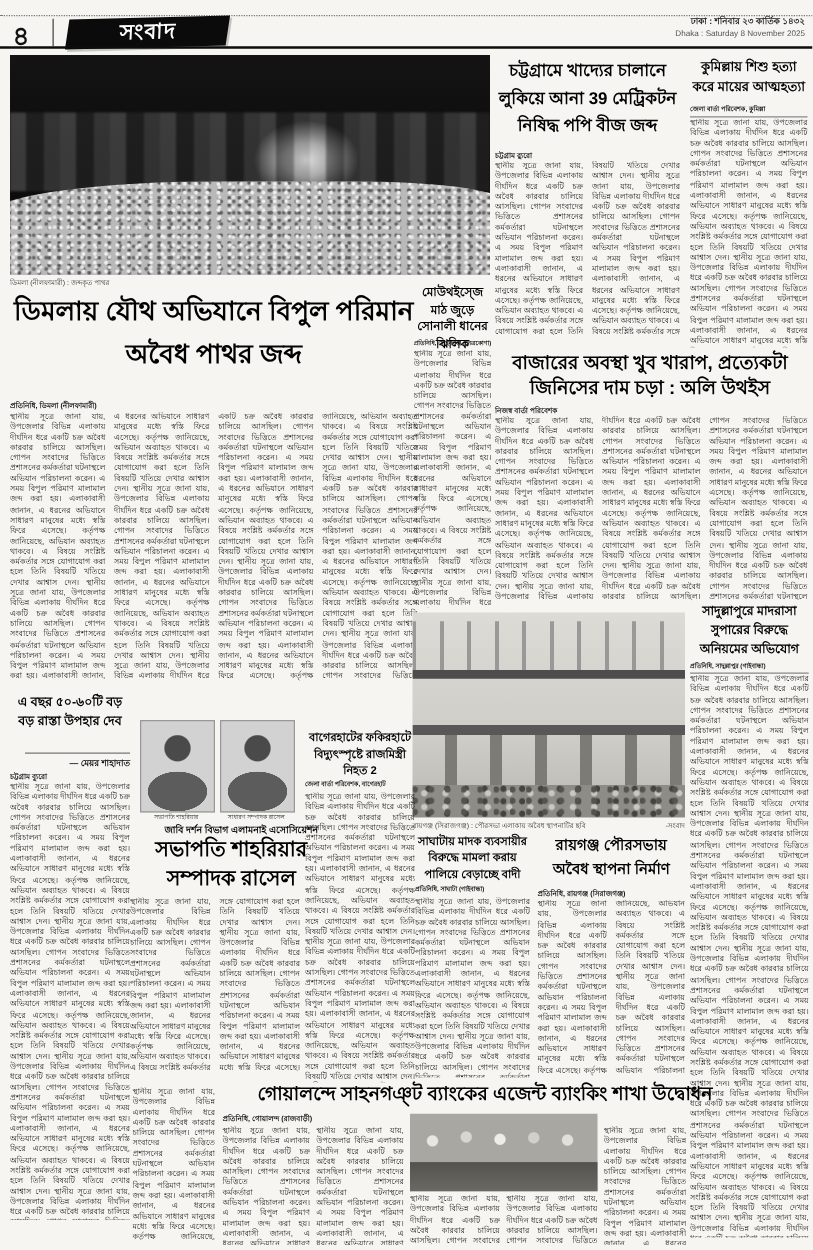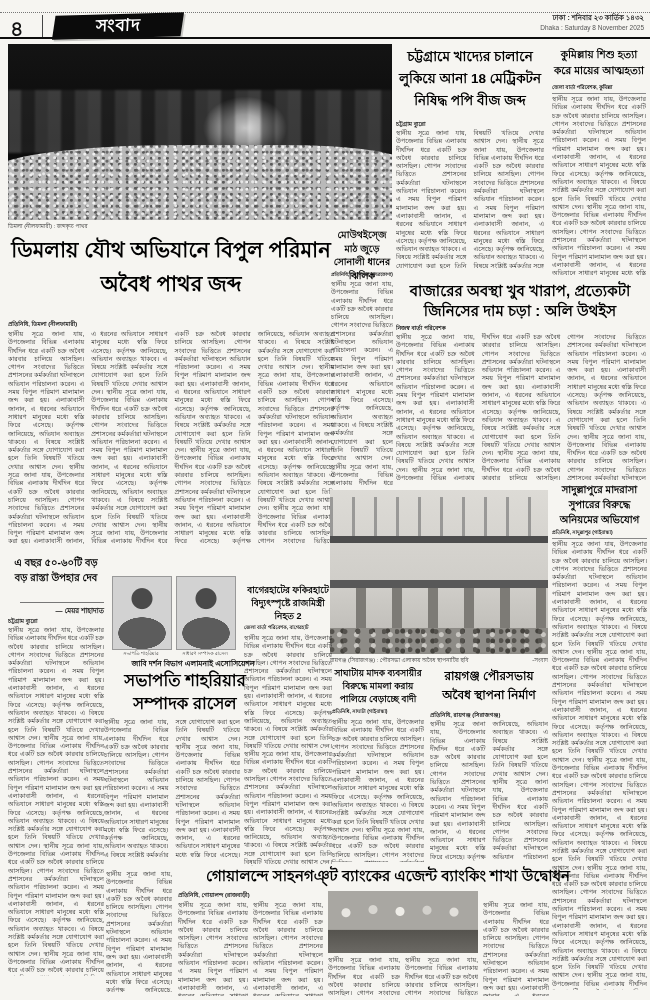--- a/index.html
+++ b/index.html
@@ -90,21 +90,21 @@
 </div>
 <div class="abs caption" style="left:8px;top:222px;width:260px;">ডিমলা (নীলফামারী) : জব্দকৃত পাথর</div>
 <div class="abs hl" style="left:8px;top:233px;width:326px;font-size:21px;line-height:34px;">ডিমলায় যৌথ অভিযানে বিপুল পরিমান অবৈধ পাথর জব্দ</div>
 <div class="abs byline" style="left:8px;top:319px;width:160px;">প্রতিনিধি, ডিমলা (নীলফামারী)</div>
 <div class="abs body-col c4" style="left:8px;top:330px;width:326px;height:221px;">স্থানীয় সূত্রে জানা যায়, উপজেলার বিভিন্ন এলাকায় দীর্ঘদিন ধরে একটি চক্র অবৈধ কারবার চালিয়ে আসছিল। গোপন সংবাদের ভিত্তিতে প্রশাসনের কর্মকর্তারা ঘটনাস্থলে অভিযান পরিচালনা করেন। এ সময় বিপুল পরিমাণ মালামাল জব্দ করা হয়। এলাকাবাসী জানান, এ ধরনের অভিযানে সাধারণ মানুষের মধ্যে স্বস্তি ফিরে এসেছে। কর্তৃপক্ষ জানিয়েছে, অভিযান অব্যাহত থাকবে। এ বিষয়ে সংশ্লিষ্ট কর্মকর্তার সঙ্গে যোগাযোগ করা হলে তিনি বিষয়টি খতিয়ে দেখার আশ্বাস দেন। স্থানীয় সূত্রে জানা যায়, উপজেলার বিভিন্ন এলাকায় দীর্ঘদিন ধরে একটি চক্র অবৈধ কারবার চালিয়ে আসছিল। গোপন সংবাদের ভিত্তিতে প্রশাসনের কর্মকর্তারা ঘটনাস্থলে অভিযান পরিচালনা করেন। এ সময় বিপুল পরিমাণ মালামাল জব্দ করা হয়। এলাকাবাসী জানান, এ ধরনের অভিযানে সাধারণ মানুষের মধ্যে স্বস্তি ফিরে এসেছে। কর্তৃপক্ষ জানিয়েছে, অভিযান অব্যাহত থাকবে। এ বিষয়ে সংশ্লিষ্ট কর্মকর্তার সঙ্গে যোগাযোগ করা হলে তিনি বিষয়টি খতিয়ে দেখার আশ্বাস দেন। স্থানীয় সূত্রে জানা যায়, উপজেলার বিভিন্ন এলাকায় দীর্ঘদিন ধরে একটি চক্র অবৈধ কারবার চালিয়ে আসছিল। গোপন সংবাদের ভিত্তিতে প্রশাসনের কর্মকর্তারা ঘটনাস্থলে অভিযান পরিচালনা করেন। এ সময় বিপুল পরিমাণ মালামাল জব্দ করা হয়। এলাকাবাসী জানান, এ ধরনের অভিযানে সাধারণ মানুষের মধ্যে স্বস্তি ফিরে এসেছে। কর্তৃপক্ষ জানিয়েছে, অভিযান অব্যাহত থাকবে। এ বিষয়ে সংশ্লিষ্ট কর্মকর্তার সঙ্গে যোগাযোগ করা হলে তিনি বিষয়টি খতিয়ে দেখার আশ্বাস দেন। স্থানীয় সূত্রে জানা যায়, উপজেলার বিভিন্ন এলাকায় দীর্ঘদিন ধরে একটি চক্র অবৈধ কারবার চালিয়ে আসছিল। গোপন সংবাদের ভিত্তিতে প্রশাসনের কর্মকর্তারা ঘটনাস্থলে অভিযান পরিচালনা করেন। এ সময় বিপুল পরিমাণ মালামাল জব্দ করা হয়। এলাকাবাসী জানান, এ ধরনের অভিযানে সাধারণ মানুষের মধ্যে স্বস্তি ফিরে এসেছে। কর্তৃপক্ষ জানিয়েছে, অভিযান অব্যাহত থাকবে। এ বিষয়ে সংশ্লিষ্ট কর্মকর্তার সঙ্গে যোগাযোগ করা হলে তিনি বিষয়টি খতিয়ে দেখার আশ্বাস দেন। স্থানীয় সূত্রে জানা যায়, উপজেলার বিভিন্ন এলাকায় দীর্ঘদিন ধরে একটি চক্র অবৈধ কারবার চালিয়ে আসছিল। গোপন সংবাদের ভিত্তিতে প্রশাসনের কর্মকর্তারা ঘটনাস্থলে অভিযান পরিচালনা করেন। এ সময় বিপুল পরিমাণ মালামাল জব্দ করা হয়। এলাকাবাসী জানান, এ ধরনের অভিযানে সাধারণ মানুষের মধ্যে স্বস্তি ফিরে এসেছে। কর্তৃপক্ষ জানিয়েছে, অভিযান অব্যাহত থাকবে। এ বিষয়ে সংশ্লিষ্ট কর্মকর্তার সঙ্গে যোগাযোগ করা হলে তিনি বিষয়টি খতিয়ে দেখার আশ্বাস দেন। স্থানীয় সূত্রে জানা যায়, উপজেলার বিভিন্ন এলাকায় দীর্ঘদিন ধরে একটি চক্র অবৈধ কারবার চালিয়ে আসছিল। গোপন সংবাদের ভিত্তিতে প্রশাসনের কর্মকর্তারা ঘটনাস্থলে অভিযান পরিচালনা করেন। এ সময় বিপুল পরিমাণ মালামাল জব্দ করা হয়। এলাকাবাসী জানান, এ ধরনের অভিযানে সাধারণ মানুষের মধ্যে স্বস্তি ফিরে এসেছে। কর্তৃপক্ষ জানিয়েছে, অভিযান অব্যাহত থাকবে। এ বিষয়ে সংশ্লিষ্ট কর্মকর্তার সঙ্গে যোগাযোগ করা হলে তিনি বিষয়টি খতিয়ে দেখার আশ্বাস দেন। স্থানীয় সূত্রে জানা যায়, উপজেলার বিভিন্ন এলাকায় দীর্ঘদিন ধরে একটি চক্র অবৈধ কারবার চালিয়ে আসছিল। গোপন সংবাদের ভিত্তিতে প্রশাসনের কর্মকর্তারা ঘটনাস্থলে অভিযান পরিচালনা করেন। এ সময় বিপুল পরিমাণ মালামাল জব্দ করা হয়। এলাকাবাসী জানান, এ ধরনের অভিযানে সাধারণ মানুষের মধ্যে স্বস্তি ফিরে এসেছে। কর্তৃপক্ষ জানিয়েছে, অভিযান অব্যাহত থাকবে। এ বিষয়ে সংশ্লিষ্ট কর্মকর্তার সঙ্গে যোগাযোগ করা হলে তিনি বিষয়টি খতিয়ে দেখার আশ্বাস দেন। স্থানীয় সূত্রে জানা যায়, উপজেলার বিভিন্ন এলাকায় দীর্ঘদিন ধরে একটি চক্র অবৈধ কারবার চালিয়ে আসছিল। গোপন সংবাদের ভিত্তিতে প্রশাসনের কর্মকর্তারা ঘটনাস্থলে অভিযান পরিচালনা করেন। এ সময় বিপুল পরিমাণ মালামাল জব্দ করা হয়। এলাকাবাসী জানান, এ ধরনের অভিযানে সাধারণ মানুষের মধ্যে স্বস্তি ফিরে এসেছে। কর্তৃপক্ষ জানিয়েছে, অভিযান অব্যাহত থাকবে। এ বিষয়ে সংশ্লিষ্ট কর্মকর্তার সঙ্গে যোগাযোগ করা হলে তিনি বিষয়টি খতিয়ে দেখার আশ্বাস দেন। স্থানীয় সূত্রে জানা যায়, উপজেলার বিভিন্ন এলাকায় দীর্ঘদিন ধরে একটি চক্র অবৈধ কারবার চালিয়ে আসছিল। গোপন সংবাদের ভিত্তিতে প্রশাসনের কর্মকর্তারা ঘটনাস্থলে অভিযান পরিচালনা করেন। এ সময় বিপুল পরিমাণ মালামাল জব্দ করা হয়। এলাকাবাসী জানান, এ ধরনের অভিযানে সাধারণ মানুষের মধ্যে স্বস্তি ফিরে এসেছে। কর্তৃপক্ষ জানিয়েছে, অভিযান অব্যাহত থাকবে। এ বিষয়ে সংশ্লিষ্ট কর্মকর্তার সঙ্গে যোগাযোগ করা হলে তিনি বিষয়টি খতিয়ে দেখার আশ্বাস দেন। স্থানীয় সূত্রে জানা যায়, উপজেলার বিভিন্ন এলাকায় দীর্ঘদিন ধরে একটি চক্র অবৈধ কারবার চালিয়ে আসছিল। গোপন সংবাদের ভিত্তিতে প্রশাসনের কর্মকর্তারা ঘটনাস্থলে অভিযান পরিচালনা করেন। এ সময় বিপুল পরিমাণ মালামাল জব্দ করা হয়। এলাকাবাসী জানান, এ ধরনের অভিযানে সাধারণ মানুষের মধ্যে স্বস্তি ফিরে এসেছে। কর্তৃপক্ষ জানিয়েছে, অভিযান অব্যাহত থাকবে। এ বিষয়ে সংশ্লিষ্ট কর্মকর্তার সঙ্গে যোগাযোগ করা হলে তিনি বিষয়টি খতিয়ে দেখার আশ্বাস দেন। স্থানীয় সূত্রে জানা যায়, উপজেলার বিভিন্ন এলাকায় দীর্ঘদিন ধরে একটি চক্র অবৈধ কারবার চালিয়ে আসছিল। গোপন সংবাদের ভিত্তিতে প্রশাসনের কর্মকর্তারা ঘটনাস্থলে অভিযান পরিচালনা করেন। এ সময় বিপুল পরিমাণ মালামাল জব্দ করা হয়। এলাকাবাসী জানান, এ ধরনের অভিযানে সাধারণ মানুষের মধ্যে স্বস্তি ফিরে এসেছে। কর্তৃপক্ষ জানিয়েছে, অভিযান অব্যাহত থাকবে। এ বিষয়ে সংশ্লিষ্ট কর্মকর্তার সঙ্গে যোগাযোগ করা হলে তিনি বিষয়টি খতিয়ে দেখার আশ্বাস দেন। স্থানীয় সূত্রে জানা যায়, উপজেলার বিভিন্ন এলাকায় দীর্ঘদিন ধরে একটি চক্র অবৈধ কারবার চালিয়ে আসছিল। গোপন সংবাদের ভিত্তিতে প্রশাসনের কর্মকর্তারা ঘটনাস্থলে অভিযান পরিচালনা করেন। এ সময় বিপুল পরিমাণ মালামাল জব্দ করা হয়। এলাকাবাসী জানান, এ ধরনের অভিযানে সাধারণ মানুষের মধ্যে স্বস্তি ফিরে এসেছে। কর্তৃপক্ষ জানিয়েছে, অভিযান অব্যাহত থাকবে। এ বিষয়ে সংশ্লিষ্ট কর্মকর্তার সঙ্গে যোগাযোগ করা হলে তিনি বিষয়টি খতিয়ে দেখার আশ্বাস দেন। </div>
 
 <div class="abs hl" style="left:331px;top:228px;width:62px;font-size:9.5px;line-height:13.5px;">মোউথইস্জে মাঠ জুড়ে সোনালী ধানের ঝিলিক</div>
 <div class="abs byline" style="left:331px;top:271px;width:62px;font-size:4.8px;">প্রতিনিধি, মোহনগঞ্জ (নেত্রকোণা)</div>
 <div class="abs body-col" style="left:331px;top:280px;width:62px;height:206px;">স্থানীয় সূত্রে জানা যায়, উপজেলার বিভিন্ন এলাকায় দীর্ঘদিন ধরে একটি চক্র অবৈধ কারবার চালিয়ে আসছিল। গোপন সংবাদের ভিত্তিতে প্রশাসনের কর্মকর্তারা ঘটনাস্থলে অভিযান পরিচালনা করেন। এ সময় বিপুল পরিমাণ মালামাল জব্দ করা হয়। এলাকাবাসী জানান, এ ধরনের অভিযানে সাধারণ মানুষের মধ্যে স্বস্তি ফিরে এসেছে। কর্তৃপক্ষ জানিয়েছে, অভিযান অব্যাহত থাকবে। এ বিষয়ে সংশ্লিষ্ট কর্মকর্তার সঙ্গে যোগাযোগ করা হলে তিনি বিষয়টি খতিয়ে দেখার আশ্বাস দেন। স্থানীয় সূত্রে জানা যায়, উপজেলার বিভিন্ন এলাকায় দীর্ঘদিন ধরে একটি চক্র অবৈধ কারবার চালিয়ে আসছিল। গোপন সংবাদের ভিত্তিতে প্রশাসনের কর্মকর্তারা ঘটনাস্থলে অভিযান পরিচালনা করেন। এ সময় বিপুল পরিমাণ মালামাল জব্দ করা হয়। এলাকাবাসী জানান, এ ধরনের অভিযানে সাধারণ মানুষের মধ্যে স্বস্তি ফিরে এসেছে। কর্তৃপক্ষ জানিয়েছে, অভিযান অব্যাহত থাকবে। এ বিষয়ে সংশ্লিষ্ট কর্মকর্তার সঙ্গে যোগাযোগ করা হলে তিনি বিষয়টি খতিয়ে দেখার আশ্বাস দেন। স্থানীয় সূত্রে জানা যায়, উপজেলার বিভিন্ন এলাকায় দীর্ঘদিন ধরে একটি চক্র অবৈধ কারবার চালিয়ে আসছিল। গোপন সংবাদের ভিত্তিতে প্রশাসনের কর্মকর্তারা ঘটনাস্থলে অভিযান পরিচালনা করেন। এ সময় বিপুল পরিমাণ মালামাল জব্দ করা হয়। এলাকাবাসী জানান, এ ধরনের অভিযানে সাধারণ মানুষের মধ্যে স্বস্তি ফিরে এসেছে। কর্তৃপক্ষ জানিয়েছে, অভিযান অব্যাহত থাকবে। এ বিষয়ে সংশ্লিষ্ট কর্মকর্তার সঙ্গে যোগাযোগ করা হলে তিনি বিষয়টি খতিয়ে দেখার আশ্বাস দেন। স্থানীয় সূত্রে জানা যায়, উপজেলার বিভিন্ন এলাকায় দীর্ঘদিন ধরে একটি চক্র অবৈধ কারবার চালিয়ে আসছিল। গোপন সংবাদের ভিত্তিতে প্রশাসনের কর্মকর্তারা ঘটনাস্থলে অভিযান পরিচালনা করেন। এ সময় বিপুল পরিমাণ মালামাল জব্দ করা হয়। এলাকাবাসী জানান, এ ধরনের অভিযানে সাধারণ মানুষের মধ্যে স্বস্তি ফিরে এসেছে। কর্তৃপক্ষ জানিয়েছে, অভিযান অব্যাহত থাকবে। এ বিষয়ে সংশ্লিষ্ট কর্মকর্তার সঙ্গে যোগাযোগ করা হলে তিনি বিষয়টি খতিয়ে দেখার আশ্বাস দেন। স্থানীয় সূত্রে জানা যায়, উপজেলার বিভিন্ন এলাকায় দীর্ঘদিন ধরে একটি চক্র অবৈধ কারবার চালিয়ে আসছিল। গোপন সংবাদের ভিত্তিতে প্রশাসনের কর্মকর্তারা ঘটনাস্থলে অভিযান পরিচালনা করেন। এ সময় বিপুল পরিমাণ মালামাল জব্দ করা হয়। এলাকাবাসী জানান, এ ধরনের অভিযানে সাধারণ মানুষের মধ্যে স্বস্তি ফিরে এসেছে। কর্তৃপক্ষ জানিয়েছে, অভিযান অব্যাহত থাকবে। এ বিষয়ে সংশ্লিষ্ট কর্মকর্তার সঙ্গে যোগাযোগ করা হলে তিনি বিষয়টি খতিয়ে দেখার আশ্বাস দেন। স্থানীয় সূত্রে জানা যায়, উপজেলার বিভিন্ন এলাকায় দীর্ঘদিন ধরে একটি চক্র অবৈধ কারবার চালিয়ে আসছিল। গোপন সংবাদের ভিত্তিতে প্রশাসনের কর্মকর্তারা ঘটনাস্থলে অভিযান পরিচালনা করেন। এ সময় বিপুল পরিমাণ মালামাল জব্দ করা হয়। এলাকাবাসী জানান, এ ধরনের অভিযানে সাধারণ মানুষের মধ্যে স্বস্তি ফিরে এসেছে। কর্তৃপক্ষ জানিয়েছে, অভিযান অব্যাহত থাকবে। এ বিষয়ে সংশ্লিষ্ট কর্মকর্তার সঙ্গে যোগাযোগ করা হলে তিনি বিষয়টি খতিয়ে দেখার আশ্বাস দেন। স্থানীয় সূত্রে জানা যায়, উপজেলার বিভিন্ন এলাকায় দীর্ঘদিন ধরে একটি চক্র অবৈধ কারবার চালিয়ে আসছিল। গোপন সংবাদের ভিত্তিতে প্রশাসনের কর্মকর্তারা ঘটনাস্থলে অভিযান পরিচালনা করেন। এ সময় বিপুল পরিমাণ মালামাল জব্দ করা হয়। এলাকাবাসী জানান, এ ধরনের অভিযানে সাধারণ মানুষের মধ্যে স্বস্তি ফিরে এসেছে। কর্তৃপক্ষ জানিয়েছে, অভিযান অব্যাহত থাকবে। এ বিষয়ে সংশ্লিষ্ট কর্মকর্তার সঙ্গে যোগাযোগ করা হলে তিনি বিষয়টি খতিয়ে দেখার আশ্বাস দেন। স্থানীয় সূত্রে জানা যায়, উপজেলার বিভিন্ন এলাকায় দীর্ঘদিন ধরে একটি চক্র অবৈধ কারবার চালিয়ে আসছিল। গোপন সংবাদের ভিত্তিতে প্রশাসনের কর্মকর্তারা ঘটনাস্থলে অভিযান পরিচালনা করেন। এ সময় বিপুল পরিমাণ মালামাল জব্দ করা হয়। এলাকাবাসী জানান, এ ধরনের অভিযানে সাধারণ মানুষের মধ্যে স্বস্তি ফিরে এসেছে। কর্তৃপক্ষ জানিয়েছে, অভিযান অব্যাহত থাকবে। এ বিষয়ে সংশ্লিষ্ট কর্মকর্তার সঙ্গে যোগাযোগ করা হলে তিনি বিষয়টি খতিয়ে দেখার আশ্বাস দেন। স্থানীয় সূত্রে জানা যায়, উপজেলার বিভিন্ন এলাকায় দীর্ঘদিন ধরে একটি চক্র অবৈধ কারবার চালিয়ে আসছিল। গোপন সংবাদের ভিত্তিতে প্রশাসনের কর্মকর্তারা ঘটনাস্থলে অভিযান পরিচালনা করেন। এ সময় বিপুল পরিমাণ মালামাল জব্দ করা হয়। এলাকাবাসী জানান, এ ধরনের অভিযানে সাধারণ মানুষের মধ্যে স্বস্তি ফিরে এসেছে। কর্তৃপক্ষ জানিয়েছে, অভিযান অব্যাহত থাকবে। এ বিষয়ে সংশ্লিষ্ট কর্মকর্তার সঙ্গে যোগাযোগ করা হলে তিনি বিষয়টি খতিয়ে দেখার আশ্বাস দেন। স্থানীয় সূত্রে জানা যায়, উপজেলার বিভিন্ন এলাকায় দীর্ঘদিন ধরে একটি চক্র অবৈধ কারবার চালিয়ে আসছিল। গোপন সংবাদের ভিত্তিতে প্রশাসনের কর্মকর্তারা ঘটনাস্থলে অভিযান পরিচালনা করেন। এ সময় বিপুল পরিমাণ মালামাল জব্দ করা হয়। এলাকাবাসী জানান, এ ধরনের অভিযানে সাধারণ মানুষের মধ্যে স্বস্তি ফিরে এসেছে। কর্তৃপক্ষ জানিয়েছে, অভিযান অব্যাহত থাকবে। এ বিষয়ে সংশ্লিষ্ট কর্মকর্তার সঙ্গে যোগাযোগ করা হলে তিনি বিষয়টি খতিয়ে দেখার আশ্বাস দেন। স্থানীয় সূত্রে জানা যায়, উপজেলার বিভিন্ন এলাকায় দীর্ঘদিন ধরে একটি চক্র অবৈধ কারবার চালিয়ে আসছিল। গোপন সংবাদের ভিত্তিতে প্রশাসনের কর্মকর্তারা ঘটনাস্থলে অভিযান পরিচালনা করেন। এ সময় বিপুল পরিমাণ মালামাল জব্দ করা হয়। এলাকাবাসী জানান, এ ধরনের অভিযানে সাধারণ মানুষের মধ্যে স্বস্তি ফিরে এসেছে। কর্তৃপক্ষ জানিয়েছে, অভিযান অব্যাহত থাকবে। এ বিষয়ে সংশ্লিষ্ট কর্মকর্তার সঙ্গে যোগাযোগ করা হলে তিনি বিষয়টি খতিয়ে দেখার আশ্বাস দেন। স্থানীয় সূত্রে জানা যায়, উপজেলার বিভিন্ন এলাকায় দীর্ঘদিন ধরে একটি চক্র অবৈধ কারবার চালিয়ে আসছিল। গোপন সংবাদের ভিত্তিতে প্রশাসনের কর্মকর্তারা ঘটনাস্থলে অভিযান পরিচালনা করেন। এ সময় বিপুল পরিমাণ মালামাল জব্দ করা হয়। এলাকাবাসী জানান, এ ধরনের অভিযানে সাধারণ মানুষের মধ্যে স্বস্তি ফিরে এসেছে। কর্তৃপক্ষ জানিয়েছে, অভিযান অব্যাহত থাকবে। এ বিষয়ে সংশ্লিষ্ট কর্মকর্তার সঙ্গে যোগাযোগ করা হলে তিনি বিষয়টি খতিয়ে দেখার আশ্বাস দেন। </div>
 
-<div class="abs hl" style="left:396px;top:46px;width:148px;font-size:13.5px;line-height:22px;">চট্টগ্রামে খাদ্যের চালানে লুকিয়ে আনা 18 মেট্রিকটন নিষিদ্ধ পপি বীজ জব্দ</div>
+<div class="abs hl" style="left:396px;top:46px;width:148px;font-size:13.5px;line-height:22px;">চট্টগ্রামে খাদ্যের চালানে লুকিয়ে আনা 39 মেট্রিকটন নিষিদ্ধ পপি বীজ জব্দ</div>
 <div class="abs byline" style="left:396px;top:119px;width:148px;">চট্টগ্রাম ব্যুরো</div>
 <div class="abs body-col c2" style="left:396px;top:129px;width:148px;height:149px;">স্থানীয় সূত্রে জানা যায়, উপজেলার বিভিন্ন এলাকায় দীর্ঘদিন ধরে একটি চক্র অবৈধ কারবার চালিয়ে আসছিল। গোপন সংবাদের ভিত্তিতে প্রশাসনের কর্মকর্তারা ঘটনাস্থলে অভিযান পরিচালনা করেন। এ সময় বিপুল পরিমাণ মালামাল জব্দ করা হয়। এলাকাবাসী জানান, এ ধরনের অভিযানে সাধারণ মানুষের মধ্যে স্বস্তি ফিরে এসেছে। কর্তৃপক্ষ জানিয়েছে, অভিযান অব্যাহত থাকবে। এ বিষয়ে সংশ্লিষ্ট কর্মকর্তার সঙ্গে যোগাযোগ করা হলে তিনি বিষয়টি খতিয়ে দেখার আশ্বাস দেন। স্থানীয় সূত্রে জানা যায়, উপজেলার বিভিন্ন এলাকায় দীর্ঘদিন ধরে একটি চক্র অবৈধ কারবার চালিয়ে আসছিল। গোপন সংবাদের ভিত্তিতে প্রশাসনের কর্মকর্তারা ঘটনাস্থলে অভিযান পরিচালনা করেন। এ সময় বিপুল পরিমাণ মালামাল জব্দ করা হয়। এলাকাবাসী জানান, এ ধরনের অভিযানে সাধারণ মানুষের মধ্যে স্বস্তি ফিরে এসেছে। কর্তৃপক্ষ জানিয়েছে, অভিযান অব্যাহত থাকবে। এ বিষয়ে সংশ্লিষ্ট কর্মকর্তার সঙ্গে যোগাযোগ করা হলে তিনি বিষয়টি খতিয়ে দেখার আশ্বাস দেন। স্থানীয় সূত্রে জানা যায়, উপজেলার বিভিন্ন এলাকায় দীর্ঘদিন ধরে একটি চক্র অবৈধ কারবার চালিয়ে আসছিল। গোপন সংবাদের ভিত্তিতে প্রশাসনের কর্মকর্তারা ঘটনাস্থলে অভিযান পরিচালনা করেন। এ সময় বিপুল পরিমাণ মালামাল জব্দ করা হয়। এলাকাবাসী জানান, এ ধরনের অভিযানে সাধারণ মানুষের মধ্যে স্বস্তি ফিরে এসেছে। কর্তৃপক্ষ জানিয়েছে, অভিযান অব্যাহত থাকবে। এ বিষয়ে সংশ্লিষ্ট কর্মকর্তার সঙ্গে যোগাযোগ করা হলে তিনি বিষয়টি খতিয়ে দেখার আশ্বাস দেন। স্থানীয় সূত্রে জানা যায়, উপজেলার বিভিন্ন এলাকায় দীর্ঘদিন ধরে একটি চক্র অবৈধ কারবার চালিয়ে আসছিল। গোপন সংবাদের ভিত্তিতে প্রশাসনের কর্মকর্তারা ঘটনাস্থলে অভিযান পরিচালনা করেন। এ সময় বিপুল পরিমাণ মালামাল জব্দ করা হয়। এলাকাবাসী জানান, এ ধরনের অভিযানে সাধারণ মানুষের মধ্যে স্বস্তি ফিরে এসেছে। কর্তৃপক্ষ জানিয়েছে, অভিযান অব্যাহত থাকবে। এ বিষয়ে সংশ্লিষ্ট কর্মকর্তার সঙ্গে যোগাযোগ করা হলে তিনি বিষয়টি খতিয়ে দেখার আশ্বাস দেন। স্থানীয় সূত্রে জানা যায়, উপজেলার বিভিন্ন এলাকায় দীর্ঘদিন ধরে একটি চক্র অবৈধ কারবার চালিয়ে আসছিল। গোপন সংবাদের ভিত্তিতে প্রশাসনের কর্মকর্তারা ঘটনাস্থলে অভিযান পরিচালনা করেন। এ সময় বিপুল পরিমাণ মালামাল জব্দ করা হয়। এলাকাবাসী জানান, এ ধরনের অভিযানে সাধারণ মানুষের মধ্যে স্বস্তি ফিরে এসেছে। কর্তৃপক্ষ জানিয়েছে, অভিযান অব্যাহত থাকবে। এ বিষয়ে সংশ্লিষ্ট কর্মকর্তার সঙ্গে যোগাযোগ করা হলে তিনি বিষয়টি খতিয়ে দেখার আশ্বাস দেন। স্থানীয় সূত্রে জানা যায়, উপজেলার বিভিন্ন এলাকায় দীর্ঘদিন ধরে একটি চক্র অবৈধ কারবার চালিয়ে আসছিল। গোপন সংবাদের ভিত্তিতে প্রশাসনের কর্মকর্তারা ঘটনাস্থলে অভিযান পরিচালনা করেন। এ সময় বিপুল পরিমাণ মালামাল জব্দ করা হয়। এলাকাবাসী জানান, এ ধরনের অভিযানে সাধারণ মানুষের মধ্যে স্বস্তি ফিরে এসেছে। কর্তৃপক্ষ জানিয়েছে, অভিযান অব্যাহত থাকবে। এ বিষয়ে সংশ্লিষ্ট কর্মকর্তার সঙ্গে যোগাযোগ করা হলে তিনি বিষয়টি খতিয়ে দেখার আশ্বাস দেন। স্থানীয় সূত্রে জানা যায়, উপজেলার বিভিন্ন এলাকায় দীর্ঘদিন ধরে একটি চক্র অবৈধ কারবার চালিয়ে আসছিল। গোপন সংবাদের ভিত্তিতে প্রশাসনের কর্মকর্তারা ঘটনাস্থলে অভিযান পরিচালনা করেন। এ সময় বিপুল পরিমাণ মালামাল জব্দ করা হয়। এলাকাবাসী জানান, এ ধরনের অভিযানে সাধারণ মানুষের মধ্যে স্বস্তি ফিরে এসেছে। কর্তৃপক্ষ জানিয়েছে, অভিযান অব্যাহত থাকবে। এ বিষয়ে সংশ্লিষ্ট কর্মকর্তার সঙ্গে যোগাযোগ করা হলে তিনি বিষয়টি খতিয়ে দেখার আশ্বাস দেন। স্থানীয় সূত্রে জানা যায়, উপজেলার বিভিন্ন এলাকায় দীর্ঘদিন ধরে একটি চক্র অবৈধ কারবার চালিয়ে আসছিল। গোপন সংবাদের ভিত্তিতে প্রশাসনের কর্মকর্তারা ঘটনাস্থলে অভিযান পরিচালনা করেন। এ সময় বিপুল পরিমাণ মালামাল জব্দ করা হয়। এলাকাবাসী জানান, এ ধরনের অভিযানে সাধারণ মানুষের মধ্যে স্বস্তি ফিরে এসেছে। কর্তৃপক্ষ জানিয়েছে, অভিযান অব্যাহত থাকবে। এ বিষয়ে সংশ্লিষ্ট কর্মকর্তার সঙ্গে যোগাযোগ করা হলে তিনি বিষয়টি খতিয়ে দেখার আশ্বাস দেন। স্থানীয় সূত্রে জানা যায়, উপজেলার বিভিন্ন এলাকায় দীর্ঘদিন ধরে একটি চক্র অবৈধ কারবার চালিয়ে আসছিল। গোপন সংবাদের ভিত্তিতে প্রশাসনের কর্মকর্তারা ঘটনাস্থলে অভিযান পরিচালনা করেন। এ সময় বিপুল পরিমাণ মালামাল জব্দ করা হয়। এলাকাবাসী জানান, এ ধরনের অভিযানে সাধারণ মানুষের মধ্যে স্বস্তি ফিরে এসেছে। কর্তৃপক্ষ জানিয়েছে, অভিযান অব্যাহত থাকবে। এ বিষয়ে সংশ্লিষ্ট কর্মকর্তার সঙ্গে যোগাযোগ করা হলে তিনি বিষয়টি খতিয়ে দেখার আশ্বাস দেন। স্থানীয় সূত্রে জানা যায়, উপজেলার বিভিন্ন এলাকায় দীর্ঘদিন ধরে একটি চক্র অবৈধ কারবার চালিয়ে আসছিল। গোপন সংবাদের ভিত্তিতে প্রশাসনের কর্মকর্তারা ঘটনাস্থলে অভিযান পরিচালনা করেন। এ সময় বিপুল পরিমাণ মালামাল জব্দ করা হয়। এলাকাবাসী জানান, এ ধরনের অভিযানে সাধারণ মানুষের মধ্যে স্বস্তি ফিরে এসেছে। কর্তৃপক্ষ জানিয়েছে, অভিযান অব্যাহত থাকবে। এ বিষয়ে সংশ্লিষ্ট কর্মকর্তার সঙ্গে যোগাযোগ করা হলে তিনি বিষয়টি খতিয়ে দেখার আশ্বাস দেন। স্থানীয় সূত্রে জানা যায়, উপজেলার বিভিন্ন এলাকায় দীর্ঘদিন ধরে একটি চক্র অবৈধ কারবার চালিয়ে আসছিল। গোপন সংবাদের ভিত্তিতে প্রশাসনের কর্মকর্তারা ঘটনাস্থলে অভিযান পরিচালনা করেন। এ সময় বিপুল পরিমাণ মালামাল জব্দ করা হয়। এলাকাবাসী জানান, এ ধরনের অভিযানে সাধারণ মানুষের মধ্যে স্বস্তি ফিরে এসেছে। কর্তৃপক্ষ জানিয়েছে, অভিযান অব্যাহত থাকবে। এ বিষয়ে সংশ্লিষ্ট কর্মকর্তার সঙ্গে যোগাযোগ করা হলে তিনি বিষয়টি খতিয়ে দেখার আশ্বাস দেন। স্থানীয় সূত্রে জানা যায়, উপজেলার বিভিন্ন এলাকায় দীর্ঘদিন ধরে একটি চক্র অবৈধ কারবার চালিয়ে আসছিল। গোপন সংবাদের ভিত্তিতে প্রশাসনের কর্মকর্তারা ঘটনাস্থলে অভিযান পরিচালনা করেন। এ সময় বিপুল পরিমাণ মালামাল জব্দ করা হয়। এলাকাবাসী জানান, এ ধরনের অভিযানে সাধারণ মানুষের মধ্যে স্বস্তি ফিরে এসেছে। কর্তৃপক্ষ জানিয়েছে, অভিযান অব্যাহত থাকবে। এ বিষয়ে সংশ্লিষ্ট কর্মকর্তার সঙ্গে যোগাযোগ করা হলে তিনি বিষয়টি খতিয়ে দেখার আশ্বাস দেন। </div>
 
 <div class="abs hl" style="left:552px;top:46px;width:94px;font-size:10.5px;line-height:16px;">কুমিল্লায় শিশু হত্যা করে মায়ের আত্মহত্যা</div>
 <div class="abs byline" style="left:552px;top:84px;width:94px;font-size:5.2px;border-bottom:1px solid #888;padding-bottom:1px;">জেলা বার্তা পরিবেশক, কুমিল্লা</div>
 <div class="abs body-col" style="left:552px;top:95px;width:94px;height:183px;">স্থানীয় সূত্রে জানা যায়, উপজেলার বিভিন্ন এলাকায় দীর্ঘদিন ধরে একটি চক্র অবৈধ কারবার চালিয়ে আসছিল। গোপন সংবাদের ভিত্তিতে প্রশাসনের কর্মকর্তারা ঘটনাস্থলে অভিযান পরিচালনা করেন। এ সময় বিপুল পরিমাণ মালামাল জব্দ করা হয়। এলাকাবাসী জানান, এ ধরনের অভিযানে সাধারণ মানুষের মধ্যে স্বস্তি ফিরে এসেছে। কর্তৃপক্ষ জানিয়েছে, অভিযান অব্যাহত থাকবে। এ বিষয়ে সংশ্লিষ্ট কর্মকর্তার সঙ্গে যোগাযোগ করা হলে তিনি বিষয়টি খতিয়ে দেখার আশ্বাস দেন। স্থানীয় সূত্রে জানা যায়, উপজেলার বিভিন্ন এলাকায় দীর্ঘদিন ধরে একটি চক্র অবৈধ কারবার চালিয়ে আসছিল। গোপন সংবাদের ভিত্তিতে প্রশাসনের কর্মকর্তারা ঘটনাস্থলে অভিযান পরিচালনা করেন। এ সময় বিপুল পরিমাণ মালামাল জব্দ করা হয়। এলাকাবাসী জানান, এ ধরনের অভিযানে সাধারণ মানুষের মধ্যে স্বস্তি ফিরে এসেছে। কর্তৃপক্ষ জানিয়েছে, অভিযান অব্যাহত থাকবে। এ বিষয়ে সংশ্লিষ্ট কর্মকর্তার সঙ্গে যোগাযোগ করা হলে তিনি বিষয়টি খতিয়ে দেখার আশ্বাস দেন। স্থানীয় সূত্রে জানা যায়, উপজেলার বিভিন্ন এলাকায় দীর্ঘদিন ধরে একটি চক্র অবৈধ কারবার চালিয়ে আসছিল। গোপন সংবাদের ভিত্তিতে প্রশাসনের কর্মকর্তারা ঘটনাস্থলে অভিযান পরিচালনা করেন। এ সময় বিপুল পরিমাণ মালামাল জব্দ করা হয়। এলাকাবাসী জানান, এ ধরনের অভিযানে সাধারণ মানুষের মধ্যে স্বস্তি ফিরে এসেছে। কর্তৃপক্ষ জানিয়েছে, অভিযান অব্যাহত থাকবে। এ বিষয়ে সংশ্লিষ্ট কর্মকর্তার সঙ্গে যোগাযোগ করা হলে তিনি বিষয়টি খতিয়ে দেখার আশ্বাস দেন। স্থানীয় সূত্রে জানা যায়, উপজেলার বিভিন্ন এলাকায় দীর্ঘদিন ধরে একটি চক্র অবৈধ কারবার চালিয়ে আসছিল। গোপন সংবাদের ভিত্তিতে প্রশাসনের কর্মকর্তারা ঘটনাস্থলে অভিযান পরিচালনা করেন। এ সময় বিপুল পরিমাণ মালামাল জব্দ করা হয়। এলাকাবাসী জানান, এ ধরনের অভিযানে সাধারণ মানুষের মধ্যে স্বস্তি ফিরে এসেছে। কর্তৃপক্ষ জানিয়েছে, অভিযান অব্যাহত থাকবে। এ বিষয়ে সংশ্লিষ্ট কর্মকর্তার সঙ্গে যোগাযোগ করা হলে তিনি বিষয়টি খতিয়ে দেখার আশ্বাস দেন। স্থানীয় সূত্রে জানা যায়, উপজেলার বিভিন্ন এলাকায় দীর্ঘদিন ধরে একটি চক্র অবৈধ কারবার চালিয়ে আসছিল। গোপন সংবাদের ভিত্তিতে প্রশাসনের কর্মকর্তারা ঘটনাস্থলে অভিযান পরিচালনা করেন। এ সময় বিপুল পরিমাণ মালামাল জব্দ করা হয়। এলাকাবাসী জানান, এ ধরনের অভিযানে সাধারণ মানুষের মধ্যে স্বস্তি ফিরে এসেছে। কর্তৃপক্ষ জানিয়েছে, অভিযান অব্যাহত থাকবে। এ বিষয়ে সংশ্লিষ্ট কর্মকর্তার সঙ্গে যোগাযোগ করা হলে তিনি বিষয়টি খতিয়ে দেখার আশ্বাস দেন। স্থানীয় সূত্রে জানা যায়, উপজেলার বিভিন্ন এলাকায় দীর্ঘদিন ধরে একটি চক্র অবৈধ কারবার চালিয়ে আসছিল। গোপন সংবাদের ভিত্তিতে প্রশাসনের কর্মকর্তারা ঘটনাস্থলে অভিযান পরিচালনা করেন। এ সময় বিপুল পরিমাণ মালামাল জব্দ করা হয়। এলাকাবাসী জানান, এ ধরনের অভিযানে সাধারণ মানুষের মধ্যে স্বস্তি ফিরে এসেছে। কর্তৃপক্ষ জানিয়েছে, অভিযান অব্যাহত থাকবে। এ বিষয়ে সংশ্লিষ্ট কর্মকর্তার সঙ্গে যোগাযোগ করা হলে তিনি বিষয়টি খতিয়ে দেখার আশ্বাস দেন। স্থানীয় সূত্রে জানা যায়, উপজেলার বিভিন্ন এলাকায় দীর্ঘদিন ধরে একটি চক্র অবৈধ কারবার চালিয়ে আসছিল। গোপন সংবাদের ভিত্তিতে প্রশাসনের কর্মকর্তারা ঘটনাস্থলে অভিযান পরিচালনা করেন। এ সময় বিপুল পরিমাণ মালামাল জব্দ করা হয়। এলাকাবাসী জানান, এ ধরনের অভিযানে সাধারণ মানুষের মধ্যে স্বস্তি ফিরে এসেছে। কর্তৃপক্ষ জানিয়েছে, অভিযান অব্যাহত থাকবে। এ বিষয়ে সংশ্লিষ্ট কর্মকর্তার সঙ্গে যোগাযোগ করা হলে তিনি বিষয়টি খতিয়ে দেখার আশ্বাস দেন। স্থানীয় সূত্রে জানা যায়, উপজেলার বিভিন্ন এলাকায় দীর্ঘদিন ধরে একটি চক্র অবৈধ কারবার চালিয়ে আসছিল। গোপন সংবাদের ভিত্তিতে প্রশাসনের কর্মকর্তারা ঘটনাস্থলে অভিযান পরিচালনা করেন। এ সময় বিপুল পরিমাণ মালামাল জব্দ করা হয়। এলাকাবাসী জানান, এ ধরনের অভিযানে সাধারণ মানুষের মধ্যে স্বস্তি ফিরে এসেছে। কর্তৃপক্ষ জানিয়েছে, অভিযান অব্যাহত থাকবে। এ বিষয়ে সংশ্লিষ্ট কর্মকর্তার সঙ্গে যোগাযোগ করা হলে তিনি বিষয়টি খতিয়ে দেখার আশ্বাস দেন। স্থানীয় সূত্রে জানা যায়, উপজেলার বিভিন্ন এলাকায় দীর্ঘদিন ধরে একটি চক্র অবৈধ কারবার চালিয়ে আসছিল। গোপন সংবাদের ভিত্তিতে প্রশাসনের কর্মকর্তারা ঘটনাস্থলে অভিযান পরিচালনা করেন। এ সময় বিপুল পরিমাণ মালামাল জব্দ করা হয়। এলাকাবাসী জানান, এ ধরনের অভিযানে সাধারণ মানুষের মধ্যে স্বস্তি ফিরে এসেছে। কর্তৃপক্ষ জানিয়েছে, অভিযান অব্যাহত থাকবে। এ বিষয়ে সংশ্লিষ্ট কর্মকর্তার সঙ্গে যোগাযোগ করা হলে তিনি বিষয়টি খতিয়ে দেখার আশ্বাস দেন। স্থানীয় সূত্রে জানা যায়, উপজেলার বিভিন্ন এলাকায় দীর্ঘদিন ধরে একটি চক্র অবৈধ কারবার চালিয়ে আসছিল। গোপন সংবাদের ভিত্তিতে প্রশাসনের কর্মকর্তারা ঘটনাস্থলে অভিযান পরিচালনা করেন। এ সময় বিপুল পরিমাণ মালামাল জব্দ করা হয়। এলাকাবাসী জানান, এ ধরনের অভিযানে সাধারণ মানুষের মধ্যে স্বস্তি ফিরে এসেছে। কর্তৃপক্ষ জানিয়েছে, অভিযান অব্যাহত থাকবে। এ বিষয়ে সংশ্লিষ্ট কর্মকর্তার সঙ্গে যোগাযোগ করা হলে তিনি বিষয়টি খতিয়ে দেখার আশ্বাস দেন। স্থানীয় সূত্রে জানা যায়, উপজেলার বিভিন্ন এলাকায় দীর্ঘদিন ধরে একটি চক্র অবৈধ কারবার চালিয়ে আসছিল। গোপন সংবাদের ভিত্তিতে প্রশাসনের কর্মকর্তারা ঘটনাস্থলে অভিযান পরিচালনা করেন। এ সময় বিপুল পরিমাণ মালামাল জব্দ করা হয়। এলাকাবাসী জানান, এ ধরনের অভিযানে সাধারণ মানুষের মধ্যে স্বস্তি ফিরে এসেছে। কর্তৃপক্ষ জানিয়েছে, অভিযান অব্যাহত থাকবে। এ বিষয়ে সংশ্লিষ্ট কর্মকর্তার সঙ্গে যোগাযোগ করা হলে তিনি বিষয়টি খতিয়ে দেখার আশ্বাস দেন। স্থানীয় সূত্রে জানা যায়, উপজেলার বিভিন্ন এলাকায় দীর্ঘদিন ধরে একটি চক্র অবৈধ কারবার চালিয়ে আসছিল। গোপন সংবাদের ভিত্তিতে প্রশাসনের কর্মকর্তারা ঘটনাস্থলে অভিযান পরিচালনা করেন। এ সময় বিপুল পরিমাণ মালামাল জব্দ করা হয়। এলাকাবাসী জানান, এ ধরনের অভিযানে সাধারণ মানুষের মধ্যে স্বস্তি ফিরে এসেছে। কর্তৃপক্ষ জানিয়েছে, অভিযান অব্যাহত থাকবে। এ বিষয়ে সংশ্লিষ্ট কর্মকর্তার সঙ্গে যোগাযোগ করা হলে তিনি বিষয়টি খতিয়ে দেখার আশ্বাস দেন। </div>
 
 <div class="abs hl" style="left:394px;top:281px;width:252px;font-size:15px;line-height:20px;">বাজারের অবস্থা খুব খারাপ, প্রত্যেকটা জিনিসের দাম চড়া : অলি উথইস</div>
 <div class="abs byline" style="left:396px;top:323px;width:110px;">নিজস্ব বার্তা পরিবেশক</div>
 <div class="abs body-col c3" style="left:396px;top:333px;width:250px;height:153px;">স্থানীয় সূত্রে জানা যায়, উপজেলার বিভিন্ন এলাকায় দীর্ঘদিন ধরে একটি চক্র অবৈধ কারবার চালিয়ে আসছিল। গোপন সংবাদের ভিত্তিতে প্রশাসনের কর্মকর্তারা ঘটনাস্থলে অভিযান পরিচালনা করেন। এ সময় বিপুল পরিমাণ মালামাল জব্দ করা হয়। এলাকাবাসী জানান, এ ধরনের অভিযানে সাধারণ মানুষের মধ্যে স্বস্তি ফিরে এসেছে। কর্তৃপক্ষ জানিয়েছে, অভিযান অব্যাহত থাকবে। এ বিষয়ে সংশ্লিষ্ট কর্মকর্তার সঙ্গে যোগাযোগ করা হলে তিনি বিষয়টি খতিয়ে দেখার আশ্বাস দেন। স্থানীয় সূত্রে জানা যায়, উপজেলার বিভিন্ন এলাকায় দীর্ঘদিন ধরে একটি চক্র অবৈধ কারবার চালিয়ে আসছিল। গোপন সংবাদের ভিত্তিতে প্রশাসনের কর্মকর্তারা ঘটনাস্থলে অভিযান পরিচালনা করেন। এ সময় বিপুল পরিমাণ মালামাল জব্দ করা হয়। এলাকাবাসী জানান, এ ধরনের অভিযানে সাধারণ মানুষের মধ্যে স্বস্তি ফিরে এসেছে। কর্তৃপক্ষ জানিয়েছে, অভিযান অব্যাহত থাকবে। এ বিষয়ে সংশ্লিষ্ট কর্মকর্তার সঙ্গে যোগাযোগ করা হলে তিনি বিষয়টি খতিয়ে দেখার আশ্বাস দেন। স্থানীয় সূত্রে জানা যায়, উপজেলার বিভিন্ন এলাকায় দীর্ঘদিন ধরে একটি চক্র অবৈধ কারবার চালিয়ে আসছিল। গোপন সংবাদের ভিত্তিতে প্রশাসনের কর্মকর্তারা ঘটনাস্থলে অভিযান পরিচালনা করেন। এ সময় বিপুল পরিমাণ মালামাল জব্দ করা হয়। এলাকাবাসী জানান, এ ধরনের অভিযানে সাধারণ মানুষের মধ্যে স্বস্তি ফিরে এসেছে। কর্তৃপক্ষ জানিয়েছে, অভিযান অব্যাহত থাকবে। এ বিষয়ে সংশ্লিষ্ট কর্মকর্তার সঙ্গে যোগাযোগ করা হলে তিনি বিষয়টি খতিয়ে দেখার আশ্বাস দেন। স্থানীয় সূত্রে জানা যায়, উপজেলার বিভিন্ন এলাকায় দীর্ঘদিন ধরে একটি চক্র অবৈধ কারবার চালিয়ে আসছিল। গোপন সংবাদের ভিত্তিতে প্রশাসনের কর্মকর্তারা ঘটনাস্থলে অভিযান পরিচালনা করেন। এ সময় বিপুল পরিমাণ মালামাল জব্দ করা হয়। এলাকাবাসী জানান, এ ধরনের অভিযানে সাধারণ মানুষের মধ্যে স্বস্তি ফিরে এসেছে। কর্তৃপক্ষ জানিয়েছে, অভিযান অব্যাহত থাকবে। এ বিষয়ে সংশ্লিষ্ট কর্মকর্তার সঙ্গে যোগাযোগ করা হলে তিনি বিষয়টি খতিয়ে দেখার আশ্বাস দেন। স্থানীয় সূত্রে জানা যায়, উপজেলার বিভিন্ন এলাকায় দীর্ঘদিন ধরে একটি চক্র অবৈধ কারবার চালিয়ে আসছিল। গোপন সংবাদের ভিত্তিতে প্রশাসনের কর্মকর্তারা ঘটনাস্থলে অভিযান পরিচালনা করেন। এ সময় বিপুল পরিমাণ মালামাল জব্দ করা হয়। এলাকাবাসী জানান, এ ধরনের অভিযানে সাধারণ মানুষের মধ্যে স্বস্তি ফিরে এসেছে। কর্তৃপক্ষ জানিয়েছে, অভিযান অব্যাহত থাকবে। এ বিষয়ে সংশ্লিষ্ট কর্মকর্তার সঙ্গে যোগাযোগ করা হলে তিনি বিষয়টি খতিয়ে দেখার আশ্বাস দেন। স্থানীয় সূত্রে জানা যায়, উপজেলার বিভিন্ন এলাকায় দীর্ঘদিন ধরে একটি চক্র অবৈধ কারবার চালিয়ে আসছিল। গোপন সংবাদের ভিত্তিতে প্রশাসনের কর্মকর্তারা ঘটনাস্থলে অভিযান পরিচালনা করেন। এ সময় বিপুল পরিমাণ মালামাল জব্দ করা হয়। এলাকাবাসী জানান, এ ধরনের অভিযানে সাধারণ মানুষের মধ্যে স্বস্তি ফিরে এসেছে। কর্তৃপক্ষ জানিয়েছে, অভিযান অব্যাহত থাকবে। এ বিষয়ে সংশ্লিষ্ট কর্মকর্তার সঙ্গে যোগাযোগ করা হলে তিনি বিষয়টি খতিয়ে দেখার আশ্বাস দেন। স্থানীয় সূত্রে জানা যায়, উপজেলার বিভিন্ন এলাকায় দীর্ঘদিন ধরে একটি চক্র অবৈধ কারবার চালিয়ে আসছিল। গোপন সংবাদের ভিত্তিতে প্রশাসনের কর্মকর্তারা ঘটনাস্থলে অভিযান পরিচালনা করেন। এ সময় বিপুল পরিমাণ মালামাল জব্দ করা হয়। এলাকাবাসী জানান, এ ধরনের অভিযানে সাধারণ মানুষের মধ্যে স্বস্তি ফিরে এসেছে। কর্তৃপক্ষ জানিয়েছে, অভিযান অব্যাহত থাকবে। এ বিষয়ে সংশ্লিষ্ট কর্মকর্তার সঙ্গে যোগাযোগ করা হলে তিনি বিষয়টি খতিয়ে দেখার আশ্বাস দেন। স্থানীয় সূত্রে জানা যায়, উপজেলার বিভিন্ন এলাকায় দীর্ঘদিন ধরে একটি চক্র অবৈধ কারবার চালিয়ে আসছিল। গোপন সংবাদের ভিত্তিতে প্রশাসনের কর্মকর্তারা ঘটনাস্থলে অভিযান পরিচালনা করেন। এ সময় বিপুল পরিমাণ মালামাল জব্দ করা হয়। এলাকাবাসী জানান, এ ধরনের অভিযানে সাধারণ মানুষের মধ্যে স্বস্তি ফিরে এসেছে। কর্তৃপক্ষ জানিয়েছে, অভিযান অব্যাহত থাকবে। এ বিষয়ে সংশ্লিষ্ট কর্মকর্তার সঙ্গে যোগাযোগ করা হলে তিনি বিষয়টি খতিয়ে দেখার আশ্বাস দেন। স্থানীয় সূত্রে জানা যায়, উপজেলার বিভিন্ন এলাকায় দীর্ঘদিন ধরে একটি চক্র অবৈধ কারবার চালিয়ে আসছিল। গোপন সংবাদের ভিত্তিতে প্রশাসনের কর্মকর্তারা ঘটনাস্থলে অভিযান পরিচালনা করেন। এ সময় বিপুল পরিমাণ মালামাল জব্দ করা হয়। এলাকাবাসী জানান, এ ধরনের অভিযানে সাধারণ মানুষের মধ্যে স্বস্তি ফিরে এসেছে। কর্তৃপক্ষ জানিয়েছে, অভিযান অব্যাহত থাকবে। এ বিষয়ে সংশ্লিষ্ট কর্মকর্তার সঙ্গে যোগাযোগ করা হলে তিনি বিষয়টি খতিয়ে দেখার আশ্বাস দেন। স্থানীয় সূত্রে জানা যায়, উপজেলার বিভিন্ন এলাকায় দীর্ঘদিন ধরে একটি চক্র অবৈধ কারবার চালিয়ে আসছিল। গোপন সংবাদের ভিত্তিতে প্রশাসনের কর্মকর্তারা ঘটনাস্থলে অভিযান পরিচালনা করেন। এ সময় বিপুল পরিমাণ মালামাল জব্দ করা হয়। এলাকাবাসী জানান, এ ধরনের অভিযানে সাধারণ মানুষের মধ্যে স্বস্তি ফিরে এসেছে। কর্তৃপক্ষ জানিয়েছে, অভিযান অব্যাহত থাকবে। এ বিষয়ে সংশ্লিষ্ট কর্মকর্তার সঙ্গে যোগাযোগ করা হলে তিনি বিষয়টি খতিয়ে দেখার আশ্বাস দেন। স্থানীয় সূত্রে জানা যায়, উপজেলার বিভিন্ন এলাকায় দীর্ঘদিন ধরে একটি চক্র অবৈধ কারবার চালিয়ে আসছিল। গোপন সংবাদের ভিত্তিতে প্রশাসনের কর্মকর্তারা ঘটনাস্থলে অভিযান পরিচালনা করেন। এ সময় বিপুল পরিমাণ মালামাল জব্দ করা হয়। এলাকাবাসী জানান, এ ধরনের অভিযানে সাধারণ মানুষের মধ্যে স্বস্তি ফিরে এসেছে। কর্তৃপক্ষ জানিয়েছে, অভিযান অব্যাহত থাকবে। এ বিষয়ে সংশ্লিষ্ট কর্মকর্তার সঙ্গে যোগাযোগ করা হলে তিনি বিষয়টি খতিয়ে দেখার আশ্বাস দেন। স্থানীয় সূত্রে জানা যায়, উপজেলার বিভিন্ন এলাকায় দীর্ঘদিন ধরে একটি চক্র অবৈধ কারবার চালিয়ে আসছিল। গোপন সংবাদের ভিত্তিতে প্রশাসনের কর্মকর্তারা ঘটনাস্থলে অভিযান পরিচালনা করেন। এ সময় বিপুল পরিমাণ মালামাল জব্দ করা হয়। এলাকাবাসী জানান, এ ধরনের অভিযানে সাধারণ মানুষের মধ্যে স্বস্তি ফিরে এসেছে। কর্তৃপক্ষ জানিয়েছে, অভিযান অব্যাহত থাকবে। এ বিষয়ে সংশ্লিষ্ট কর্মকর্তার সঙ্গে যোগাযোগ করা হলে তিনি বিষয়টি খতিয়ে দেখার আশ্বাস দেন। </div>

